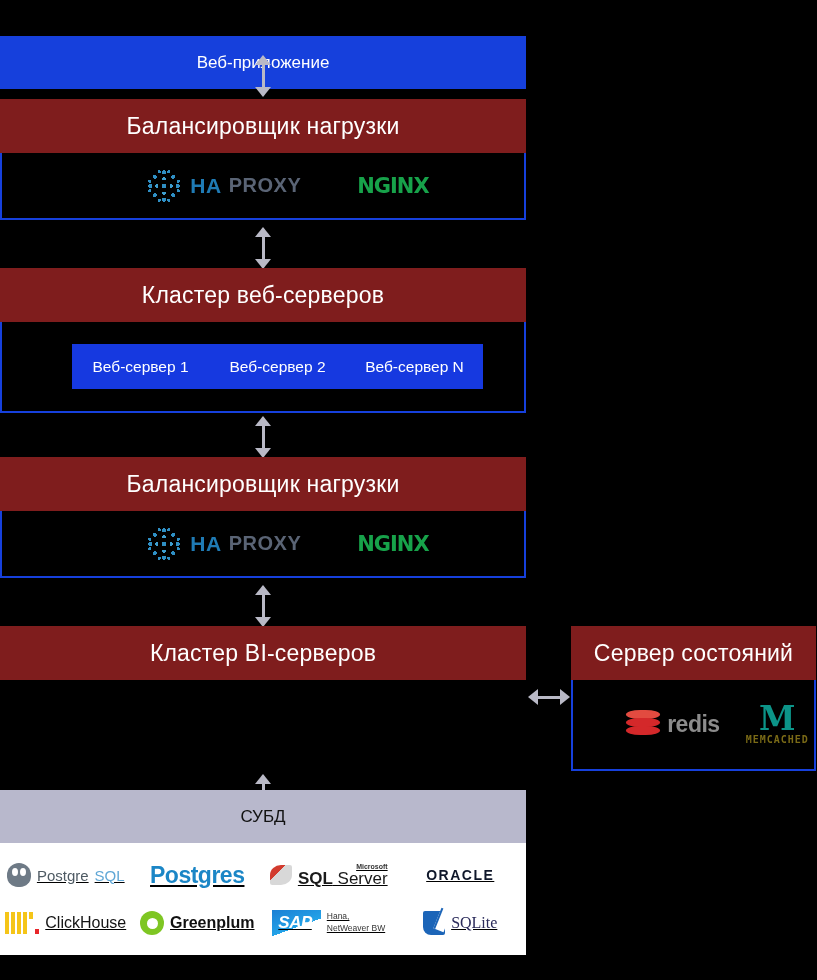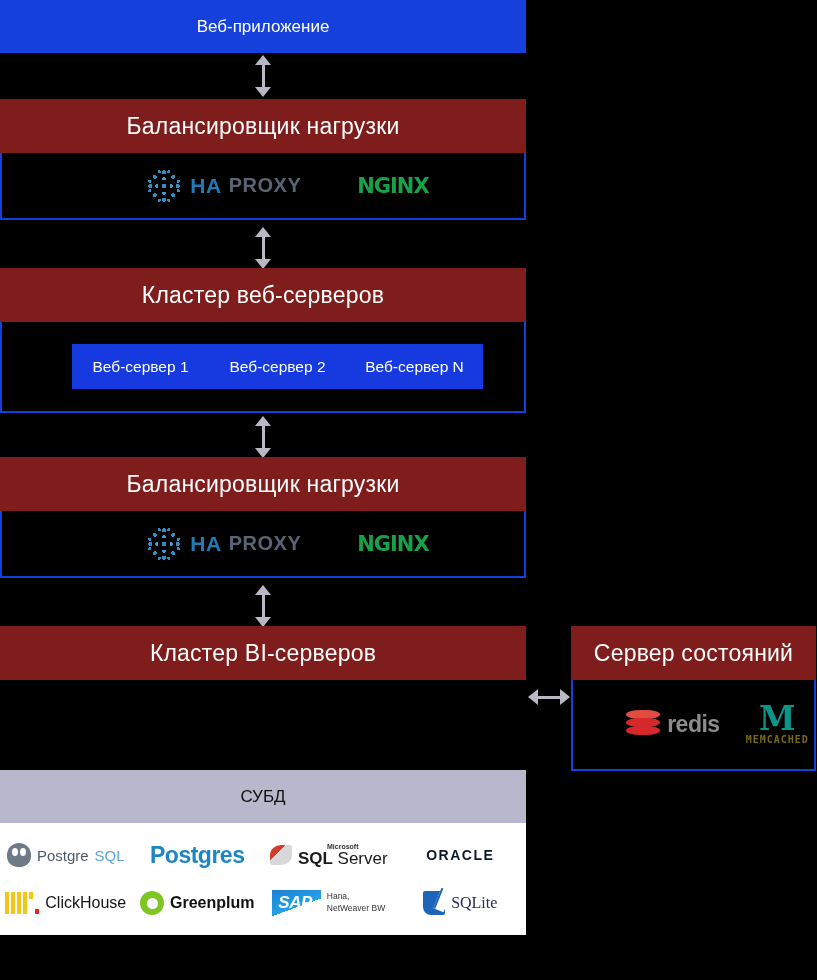--- a/index.html
+++ b/index.html
@@ -13,21 +13,21 @@
        justify-content:center;font-size:23px;letter-spacing:.2px;
        box-sizing:border-box;width:100%;}
 
   
   .body-dark{background:#000;border:2px solid #1640dc;border-top:none;
              box-sizing:border-box;width:100%;display:flex;
              align-items:center;justify-content:center;padding-left:48px;}
 
   
   .solid{background:#1640dc;color:#fff;display:flex;align-items:center;
-         justify-content:center;font-size:17px;box-sizing:border-box;}
+         justify-content:center;font-size:17px;box-sizing:border-box;margin-top:36px;}
 
   
   .chips{display:flex;width:100%;justify-content:flex-start;
          padding:0 22px;box-sizing:border-box;}
   .chip{background:#1639e0;color:#fff;font-size:15.5px;display:flex;
         align-items:center;justify-content:center;height:45px;width:137px;
         box-sizing:border-box;}
 
   
   .varrow{position:absolute;width:22px;display:flex;flex-direction:column;
@@ -96,21 +96,21 @@
           font-family:"DejaVu Sans Mono",monospace;}
 
   
   .dbms-hdr{background:#b8b8cc;color:#111;display:flex;align-items:center;
             justify-content:center;font-size:17px;box-sizing:border-box;width:100%;}
   .dbms-body{background:#fff;box-sizing:border-box;width:100%;
              display:flex;flex-direction:column;justify-content:center;
              padding:10px 0;}
   .db-row{display:flex;width:100%;}
   .db-cell{flex:1;display:flex;align-items:center;justify-content:center;
-           height:48px;gap:6px;}
+           height:48px;gap:6px;text-decoration:underline;}
   .pg-ele{width:24px;height:24px;border-radius:50% 50% 45% 45%;
           background:#6e7a86;position:relative;}
   .pg-ele:before,.pg-ele:after{content:"";position:absolute;top:5px;
           width:6px;height:8px;border-radius:50%;background:#fff;}
   .pg-ele:before{left:5px;} .pg-ele:after{right:5px;}
   .pg-txt1{color:#4e5a63;font-size:15px;}
   .pg-txt2{color:#5fa7d6;font-size:15px;}
   .postgres-b{color:#1b86c6;font-weight:bold;font-size:23px;letter-spacing:-.5px;}
   .ms-top{font-size:7px;color:#333;font-weight:bold;line-height:1;}
   .ms-main{font-size:17px;color:#1a1a1a;line-height:1;}
@@ -252,38 +252,38 @@
     </div>
   </div>
 </div>
 
 <div class="varrow" style="left:252px;top:774px;height:40px;">
   <div class="tri-up"></div>
   <div class="shaft"></div>
   <div class="tri-dn"></div>
 </div>
 
-<div class="node" style="left:0;top:770px;width:526px;height:165px;">
+<div class="node" style="left:0;top:790px;width:526px;height:165px;">
   <div class="dbms-hdr" style="height:53px;">
     <span>СУБД</span>
   </div>
   <div class="dbms-body" style="height:112px;">
 
     <div class="db-row">
       <div class="db-cell">
         <span class="pg-ele"></span>
         <span class="pg-txt1">Postgre</span>
           <span class="pg-txt2">SQL</span>
       </div>
       <div class="db-cell">
         <span class="postgres-b">Postgres</span>
       </div>
       <div class="db-cell">
         <span class="ms-swoosh"></span>
-        <span style="display:flex;flex-direction:column;align-items:center;">
+        <span style="display:flex;flex-direction:column;align-items:flex-end;">
           <span class="ms-top">Microsoft</span>
           <span class="ms-main"><b>SQL</b><span> Server</span></span>
         </span>
       </div>
       <div class="db-cell">
         <span class="oracle">ORACLE</span>
       </div>
     </div>
 
     <div class="db-row">

